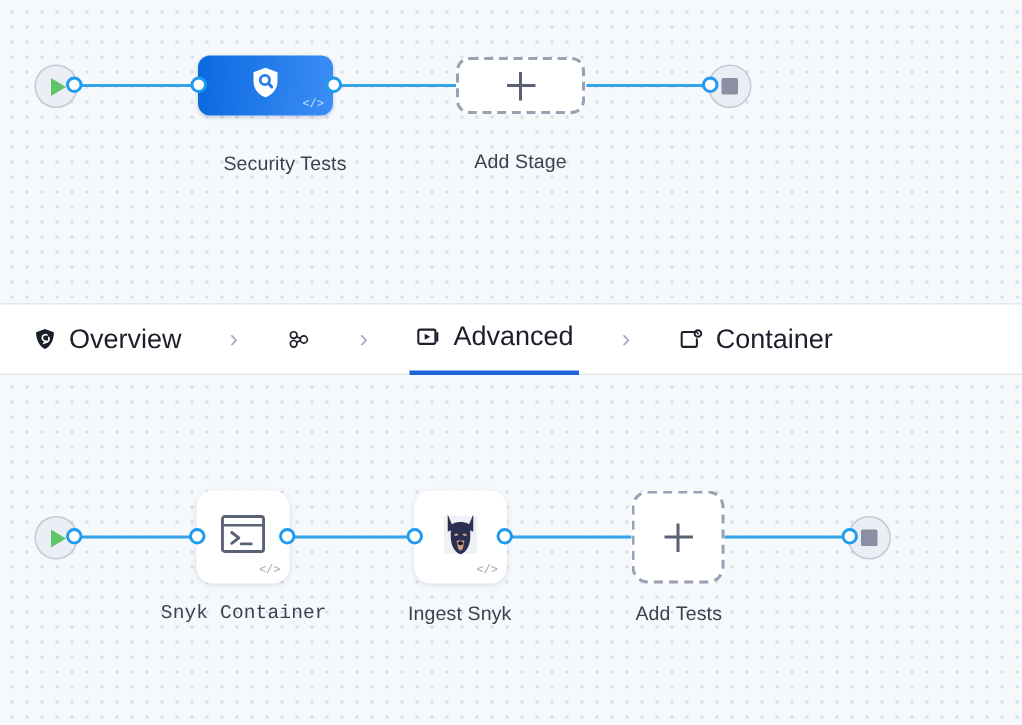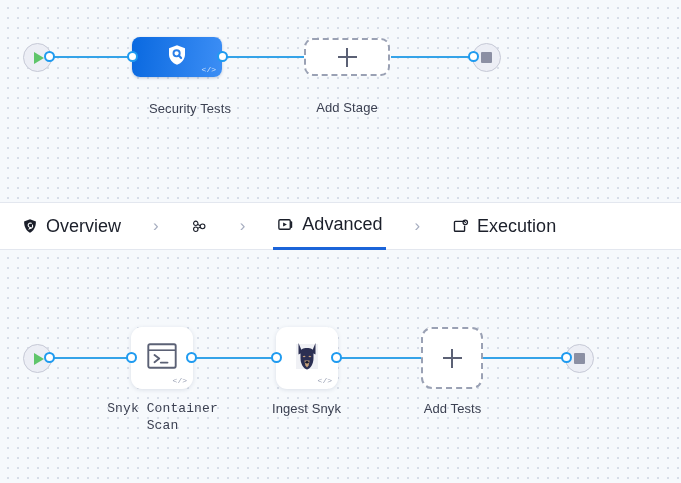--- a/index.html
+++ b/index.html
@@ -267,21 +267,21 @@
   <span class="tab-sep" style="margin:0 28px 0 28px;">›</span>
 
   <div class="tab">
     <span class="tab-icon">
       <svg width="17" height="17" viewBox="0 0 20 20" aria-hidden="true">
         <path d="M14.6 4.0 H3.9 C3.3 4.0 2.9 4.4 2.9 5.0 V14.6 C2.9 15.2 3.3 15.6 3.9 15.6 H13.8 C14.4 15.6 14.8 15.2 14.8 14.6 V9.6" fill="none" stroke="#1b1f2a" stroke-width="1.6" stroke-linecap="round"></path>
         <circle cx="15.6" cy="5.1" r="2.6" fill="none" stroke="#1b1f2a" stroke-width="1.5"></circle>
         <circle cx="15.6" cy="5.1" r="0.85" fill="#1b1f2a"></circle>
       </svg>
     </span>
-    <span class="tab-label">Execution</span>
+    <span class="tab-label">Container</span>
   </div>
 </div>
 
 <div class="canvas" id="step-canvas">
 
   <div class="edge" style="left:48px; top:107px; width:86px;"></div>
   <div class="edge" style="left:191px; top:107px; width:88px;"></div>
   <div class="edge" style="left:336px; top:107px; width:85px;"></div>
   <div class="edge" style="left:483px; top:107px; width:86px;"></div>
 
@@ -298,21 +298,20 @@
         <path d="M7.5 12.0 L12.2 15.6 L7.5 19.2" fill="none" stroke="#5b6175" stroke-width="1.9" stroke-linecap="round" stroke-linejoin="round"></path>
         <line x1="13.8" y1="19.6" x2="20.5" y2="19.6" stroke="#5b6175" stroke-width="1.9" stroke-linecap="round"></line>
       </svg>
     </span>
     <span class="code-badge">&lt;/&gt;</span>
   </div>
   <div class="port" style="left:126px; top:102px;"></div>
   <div class="port" style="left:186px; top:102px;"></div>
   <div class="caption" style="left:95px; top:150px; width:135px;font-family:Liberation Mono, monospace;">
     <div>Snyk Container</div>
-    <div>Scan</div>
   </div>
 
   <div class="step-node" style="left:276px; top:77px;">
     <span>
       <svg width="30" height="32" viewBox="0 0 30 32" aria-hidden="true">
         <rect x="4" y="4" width="22" height="25" fill="#f0f1f5"></rect>
         <path d="M6.5 3 L10.5 12.5 L6.5 14.5 Z" fill="#2b2f52"></path>
         <path d="M23.5 3 L19.5 12.5 L23.5 14.5 Z" fill="#2b2f52"></path>
         <path d="M8.5 11 C8.5 9.5 11 8 15 8 C19 8 21.5 9.5 21.5 11 L21.5 18
                  C21.5 24 18.5 28.5 15 29.5 C11.5 28.5 8.5 24 8.5 18 Z" fill="#2b2f52"></path>

